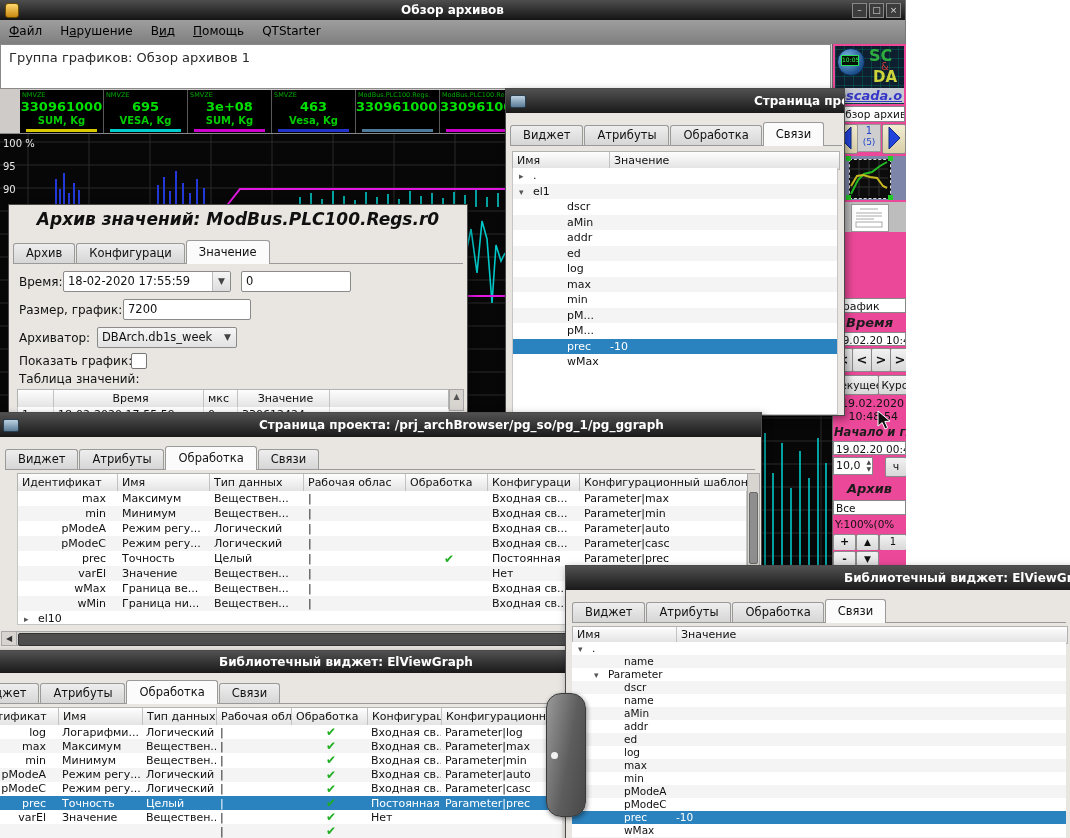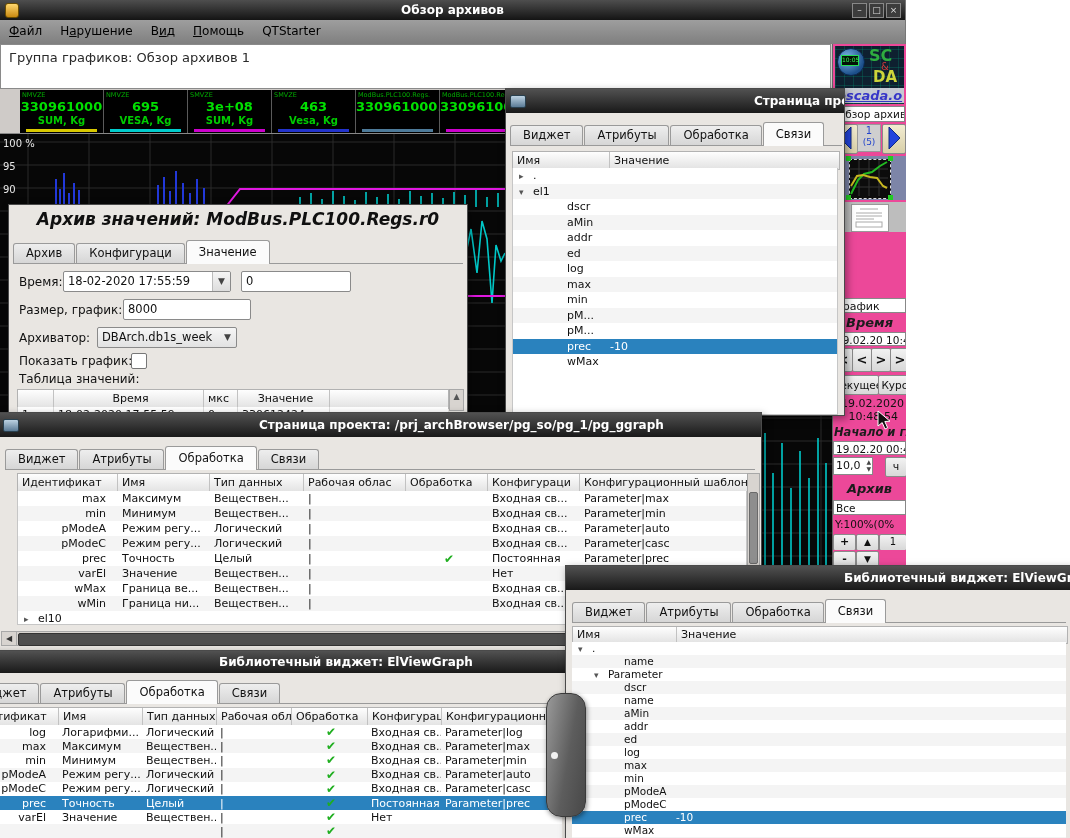--- a/index.html
+++ b/index.html
@@ -318,21 +318,21 @@
         <div class="tab">Конфигураци</div>
         <div class="tab active">Значение</div>
       </div>
     <div class="lbl" style="left:10px;top:70px;">Время:</div>
     <div class="combo" style="left:54px;top:66px;width:168px;height:21px;">
       <span>18-02-2020 17:55:59</span>
       <span class="arr" style="line-height:19px;">▼</span>
     </div>
     <div class="input" style="left:232px;top:66px;width:110px;height:21px;">0</div>
     <div class="lbl" style="left:10px;top:98px;">Размер, график:</div>
-    <div class="input" style="left:114px;top:94px;width:128px;height:21px;">8000</div>
+    <div class="input" style="left:114px;top:94px;width:128px;height:21px;">7200</div>
     <div class="lbl" style="left:10px;top:126px;">Архиватор:</div>
     <div class="combo" style="left:88px;top:122px;width:140px;height:21px;background:linear-gradient(#f6f6f6,#e2e2e2);">
       <span>DBArch.db1s_week</span>
       <span class="arr" style="line-height:19px;border-left:none;background:none;">▼</span>
     </div>
     <div class="lbl" style="left:10px;top:149px;">Показать график:</div>
     <div class="cb" style="left:122px;top:148px;"></div>
     <div class="lbl" style="left:10px;top:167px;">Таблица значений:</div>
     <div class="grid-head" style="left:8px;top:184px;width:430px;height:18px;line-height:18px;">
       <div class="ghc" style="width:36px;"></div>

